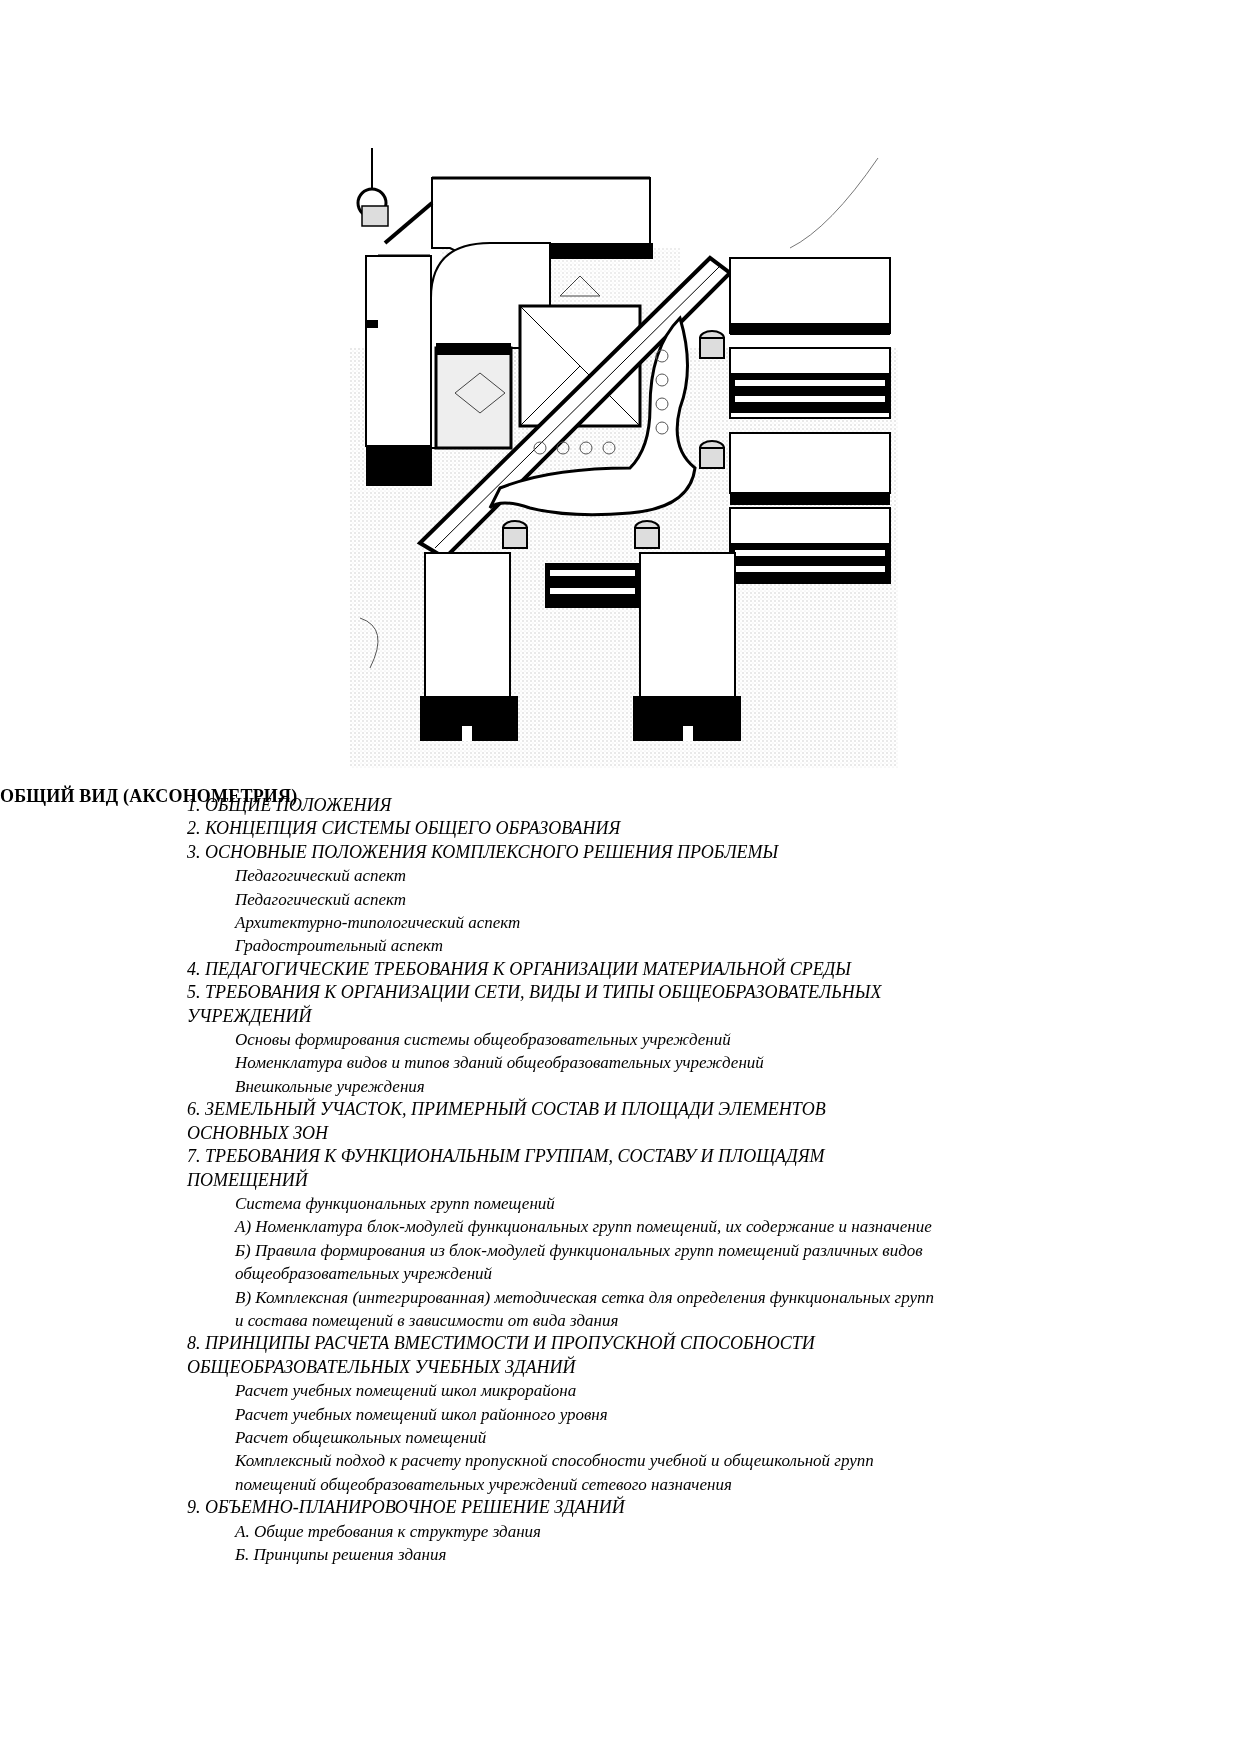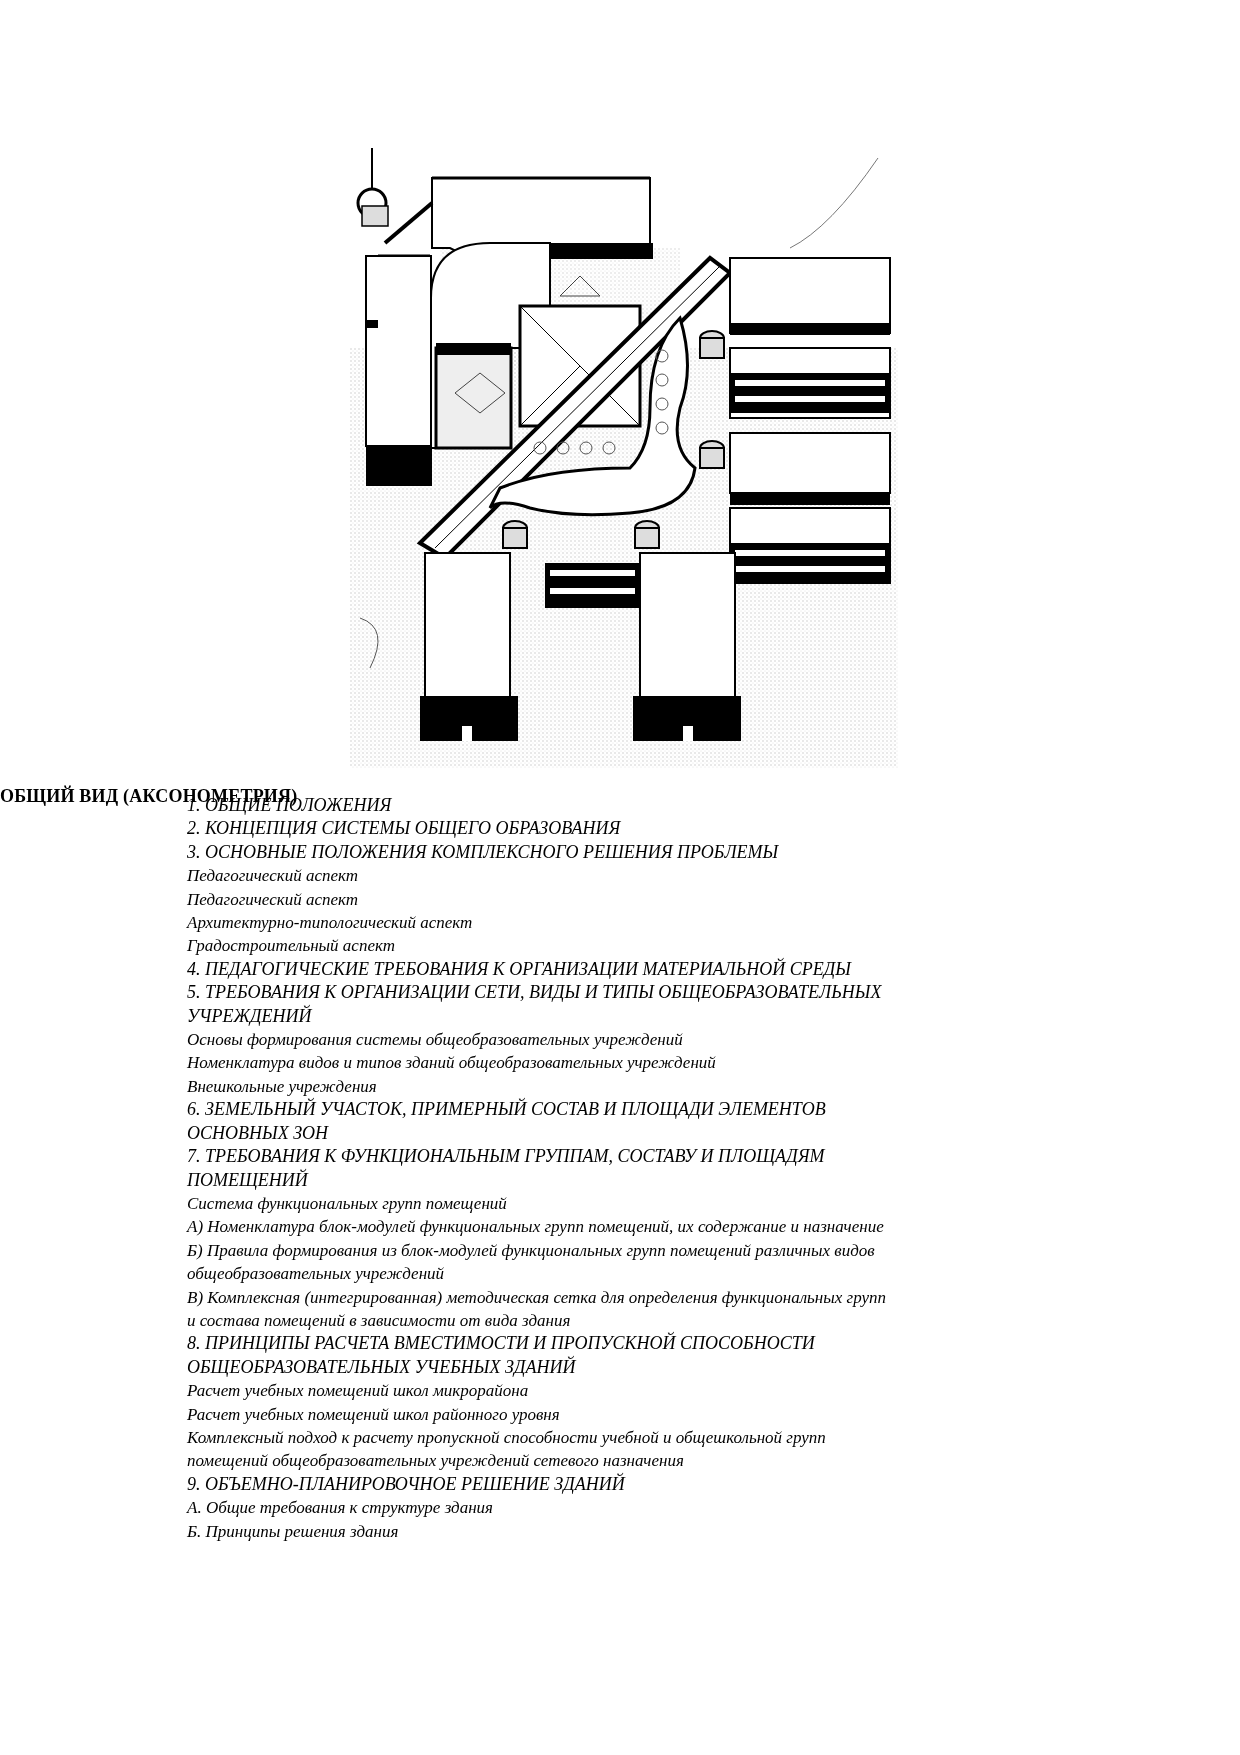--- a/index.html
+++ b/index.html
@@ -3,21 +3,21 @@
 <meta charset="utf-8">
 <style>
   html, body { margin:0; padding:0; background:#ffffff; }
   body { width:1240px; height:1755px; position:relative; overflow:hidden; font-family:"Liberation Serif", "DejaVu Serif", serif; color:#000; }
   .figure { position:absolute; left:350px; top:148px; width:548px; height:630px; }
   .figure svg { width:100%; height:100%; display:block; }
   .caption { position:absolute; left:0; width:1240px; top:786px; text-align:left; font-weight:bold; font-size:18px; letter-spacing:0.2px; }
   .toc { position:absolute; left:187px; top:794px; width:880px; font-style:italic; font-size:18px; line-height:23.4px; }
   .toc .row { white-space:pre-wrap; }
   .toc .row.heading { font-size:18px; }
-  .toc .row.sub { font-size:17px; }
+  .toc .row.sub { font-size:17px;margin-left:48px; }
 </style>
 </head>
 <body>
 
 <div class="figure">
   <svg viewBox="0 0 548 630" xmlns="http://www.w3.org/2000/svg">
     <defs>
       <pattern id="hatch" width="4" height="4" patternUnits="userSpaceOnUse">
         <rect width="4" height="4" fill="#fff"></rect>
         <circle cx="1" cy="1" r="0.7" fill="#9a9a9a"></circle>
@@ -136,18 +136,19 @@
   <div class="row sub">Система функциональных групп помещений</div>
   <div class="row sub">А) Номенклатура блок-модулей функциональных групп помещений, их содержание и назначение</div>
   <div class="row sub">Б) Правила формирования из блок-модулей функциональных групп помещений различных видов
 общеобразовательных учреждений</div>
   <div class="row sub">В) Комплексная (интегрированная) методическая сетка для определения функциональных групп
 и состава помещений в зависимости от вида здания</div>
   <div class="row heading">8. ПРИНЦИПЫ РАСЧЕТА ВМЕСТИМОСТИ И ПРОПУСКНОЙ СПОСОБНОСТИ
 ОБЩЕОБРАЗОВАТЕЛЬНЫХ УЧЕБНЫХ ЗДАНИЙ</div>
   <div class="row sub">Расчет учебных помещений школ микрорайона</div>
   <div class="row sub">Расчет учебных помещений школ районного уровня</div>
+  <div class="row sub">Расчет общешкольных помещений</div>
   <div class="row sub">Комплексный подход к расчету пропускной способности учебной и общешкольной групп
 помещений общеобразовательных учреждений сетевого назначения</div>
   <div class="row heading">9. ОБЪЕМНО-ПЛАНИРОВОЧНОЕ РЕШЕНИЕ ЗДАНИЙ</div>
   <div class="row sub">А. Общие требования к структуре здания</div>
   <div class="row sub">Б. Принципы решения здания</div>
 </div>
 
 </body></html>

